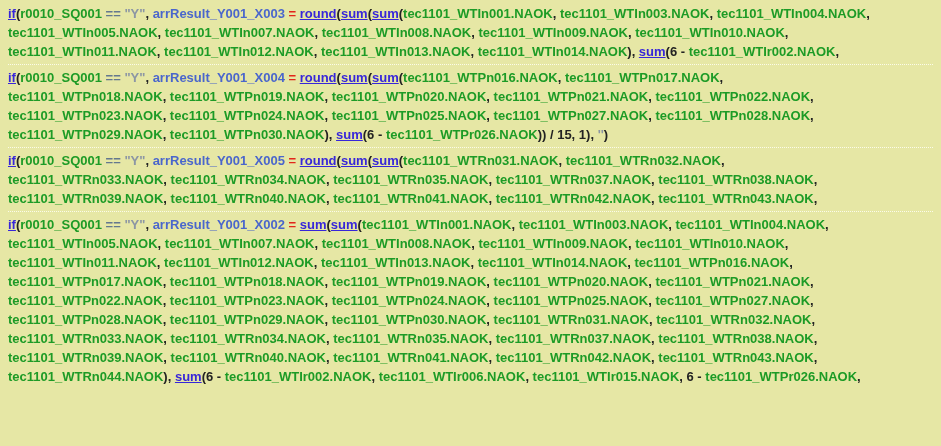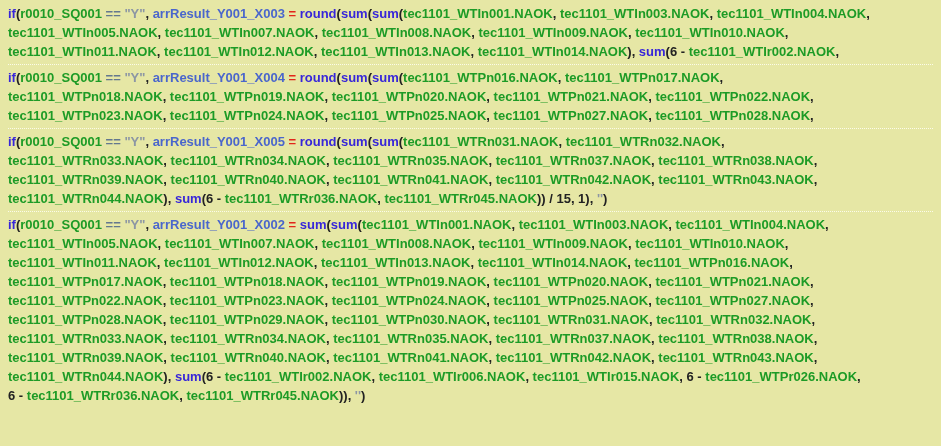--- a/index.html
+++ b/index.html
@@ -13,53 +13,52 @@
     font-size: 13px;
   }
   .panel { padding: 1px 8px 0 8px; }
   .code-block { padding: 3px 0; }
   .code-block + .code-block { border-top: 1px dotted var(--separator, #fbfbe9); }
   .code-line {
     white-space: pre;
     line-height: 19px;
     height: 19px;
   }
-  .tk-f { color: var(--function, #3726d9); }
+  .tk-f { color: var(--function, #3726d9); text-decoration: underline; }
   .tk-v { color: var(--variable, #1d9b26); }
   .tk-a { color: var(--assign_target, #4a66cc); }
   .tk-s { color: var(--string, #8c96a4); }
   .tk-c { color: var(--comparison, #64788e); }
   .tk-r { color: var(--assignment, #e2261b); }
   .tk-p { color: var(--punctuation, #222222); }
 </style>
 </head>
 <body>
 
 <div class="panel">
     <div class="code-block">
       <div class="code-line"><span class="tk-f">if</span><span class="tk-p">(</span><span class="tk-v">r0010_SQ001</span><span class="tk-c"> == </span><span class="tk-s">"Y"</span><span class="tk-p">, </span><span class="tk-a">arrResult_Y001_X003</span><span class="tk-r"> = </span><span class="tk-f">round</span><span class="tk-p">(</span><span class="tk-f">sum</span><span class="tk-p">(</span><span class="tk-f">sum</span><span class="tk-p">(</span><span class="tk-v">tec1101_WTIn001.NAOK</span><span class="tk-p">, </span><span class="tk-v">tec1101_WTIn003.NAOK</span><span class="tk-p">, </span><span class="tk-v">tec1101_WTIn004.NAOK</span><span class="tk-p">,</span></div>
       <div class="code-line"><span class="tk-v">tec1101_WTIn005.NAOK</span><span class="tk-p">, </span><span class="tk-v">tec1101_WTIn007.NAOK</span><span class="tk-p">, </span><span class="tk-v">tec1101_WTIn008.NAOK</span><span class="tk-p">, </span><span class="tk-v">tec1101_WTIn009.NAOK</span><span class="tk-p">, </span><span class="tk-v">tec1101_WTIn010.NAOK</span><span class="tk-p">,</span></div>
       <div class="code-line"><span class="tk-v">tec1101_WTIn011.NAOK</span><span class="tk-p">, </span><span class="tk-v">tec1101_WTIn012.NAOK</span><span class="tk-p">, </span><span class="tk-v">tec1101_WTIn013.NAOK</span><span class="tk-p">, </span><span class="tk-v">tec1101_WTIn014.NAOK</span><span class="tk-p">), </span><span class="tk-f">sum</span><span class="tk-p">(6 - </span><span class="tk-v">tec1101_WTIr002.NAOK</span><span class="tk-p">,</span></div>
     </div>
     <div class="code-block">
       <div class="code-line"><span class="tk-f">if</span><span class="tk-p">(</span><span class="tk-v">r0010_SQ001</span><span class="tk-c"> == </span><span class="tk-s">"Y"</span><span class="tk-p">, </span><span class="tk-a">arrResult_Y001_X004</span><span class="tk-r"> = </span><span class="tk-f">round</span><span class="tk-p">(</span><span class="tk-f">sum</span><span class="tk-p">(</span><span class="tk-f">sum</span><span class="tk-p">(</span><span class="tk-v">tec1101_WTPn016.NAOK</span><span class="tk-p">, </span><span class="tk-v">tec1101_WTPn017.NAOK</span><span class="tk-p">,</span></div>
       <div class="code-line"><span class="tk-v">tec1101_WTPn018.NAOK</span><span class="tk-p">, </span><span class="tk-v">tec1101_WTPn019.NAOK</span><span class="tk-p">, </span><span class="tk-v">tec1101_WTPn020.NAOK</span><span class="tk-p">, </span><span class="tk-v">tec1101_WTPn021.NAOK</span><span class="tk-p">, </span><span class="tk-v">tec1101_WTPn022.NAOK</span><span class="tk-p">,</span></div>
       <div class="code-line"><span class="tk-v">tec1101_WTPn023.NAOK</span><span class="tk-p">, </span><span class="tk-v">tec1101_WTPn024.NAOK</span><span class="tk-p">, </span><span class="tk-v">tec1101_WTPn025.NAOK</span><span class="tk-p">, </span><span class="tk-v">tec1101_WTPn027.NAOK</span><span class="tk-p">, </span><span class="tk-v">tec1101_WTPn028.NAOK</span><span class="tk-p">,</span></div>
+      <div class="code-line"><span class="tk-v">tec1101_WTPn029.NAOK</span><span class="tk-p">, </span><span class="tk-v">tec1101_WTPn030.NAOK</span><span class="tk-p">), </span><span class="tk-f">sum</span><span class="tk-p">(6 - </span><span class="tk-v">tec1101_WTPr026.NAOK</span><span class="tk-p">)) / 15, 1), </span><span class="tk-s">''</span><span class="tk-p">)</span></div>
     </div>
     <div class="code-block">
       <div class="code-line"><span class="tk-f">if</span><span class="tk-p">(</span><span class="tk-v">r0010_SQ001</span><span class="tk-c"> == </span><span class="tk-s">"Y"</span><span class="tk-p">, </span><span class="tk-a">arrResult_Y001_X005</span><span class="tk-r"> = </span><span class="tk-f">round</span><span class="tk-p">(</span><span class="tk-f">sum</span><span class="tk-p">(</span><span class="tk-f">sum</span><span class="tk-p">(</span><span class="tk-v">tec1101_WTRn031.NAOK</span><span class="tk-p">, </span><span class="tk-v">tec1101_WTRn032.NAOK</span><span class="tk-p">,</span></div>
       <div class="code-line"><span class="tk-v">tec1101_WTRn033.NAOK</span><span class="tk-p">, </span><span class="tk-v">tec1101_WTRn034.NAOK</span><span class="tk-p">, </span><span class="tk-v">tec1101_WTRn035.NAOK</span><span class="tk-p">, </span><span class="tk-v">tec1101_WTRn037.NAOK</span><span class="tk-p">, </span><span class="tk-v">tec1101_WTRn038.NAOK</span><span class="tk-p">,</span></div>
       <div class="code-line"><span class="tk-v">tec1101_WTRn039.NAOK</span><span class="tk-p">, </span><span class="tk-v">tec1101_WTRn040.NAOK</span><span class="tk-p">, </span><span class="tk-v">tec1101_WTRn041.NAOK</span><span class="tk-p">, </span><span class="tk-v">tec1101_WTRn042.NAOK</span><span class="tk-p">, </span><span class="tk-v">tec1101_WTRn043.NAOK</span><span class="tk-p">,</span></div>
-      <div class="code-line"><span class="tk-v">tec1101_WTRn044.NAOK</span><span class="tk-p">), </span><span class="tk-f">sum</span><span class="tk-p">(6 - </span><span class="tk-v">tec1101_WTRr036.NAOK</span><span class="tk-p">, </span><span class="tk-v">tec1101_WTRr045.NAOK</span><span class="tk-p">)) / 15, 1), </span><span class="tk-s">''</span><span class="tk-p">)</span></div>
     </div>
     <div class="code-block">
       <div class="code-line"><span class="tk-f">if</span><span class="tk-p">(</span><span class="tk-v">r0010_SQ001</span><span class="tk-c"> == </span><span class="tk-s">"Y"</span><span class="tk-p">, </span><span class="tk-a">arrResult_Y001_X002</span><span class="tk-r"> = </span><span class="tk-f">sum</span><span class="tk-p">(</span><span class="tk-f">sum</span><span class="tk-p">(</span><span class="tk-v">tec1101_WTIn001.NAOK</span><span class="tk-p">, </span><span class="tk-v">tec1101_WTIn003.NAOK</span><span class="tk-p">, </span><span class="tk-v">tec1101_WTIn004.NAOK</span><span class="tk-p">,</span></div>
       <div class="code-line"><span class="tk-v">tec1101_WTIn005.NAOK</span><span class="tk-p">, </span><span class="tk-v">tec1101_WTIn007.NAOK</span><span class="tk-p">, </span><span class="tk-v">tec1101_WTIn008.NAOK</span><span class="tk-p">, </span><span class="tk-v">tec1101_WTIn009.NAOK</span><span class="tk-p">, </span><span class="tk-v">tec1101_WTIn010.NAOK</span><span class="tk-p">,</span></div>
       <div class="code-line"><span class="tk-v">tec1101_WTIn011.NAOK</span><span class="tk-p">, </span><span class="tk-v">tec1101_WTIn012.NAOK</span><span class="tk-p">, </span><span class="tk-v">tec1101_WTIn013.NAOK</span><span class="tk-p">, </span><span class="tk-v">tec1101_WTIn014.NAOK</span><span class="tk-p">, </span><span class="tk-v">tec1101_WTPn016.NAOK</span><span class="tk-p">,</span></div>
       <div class="code-line"><span class="tk-v">tec1101_WTPn017.NAOK</span><span class="tk-p">, </span><span class="tk-v">tec1101_WTPn018.NAOK</span><span class="tk-p">, </span><span class="tk-v">tec1101_WTPn019.NAOK</span><span class="tk-p">, </span><span class="tk-v">tec1101_WTPn020.NAOK</span><span class="tk-p">, </span><span class="tk-v">tec1101_WTPn021.NAOK</span><span class="tk-p">,</span></div>
       <div class="code-line"><span class="tk-v">tec1101_WTPn022.NAOK</span><span class="tk-p">, </span><span class="tk-v">tec1101_WTPn023.NAOK</span><span class="tk-p">, </span><span class="tk-v">tec1101_WTPn024.NAOK</span><span class="tk-p">, </span><span class="tk-v">tec1101_WTPn025.NAOK</span><span class="tk-p">, </span><span class="tk-v">tec1101_WTPn027.NAOK</span><span class="tk-p">,</span></div>
       <div class="code-line"><span class="tk-v">tec1101_WTPn028.NAOK</span><span class="tk-p">, </span><span class="tk-v">tec1101_WTPn029.NAOK</span><span class="tk-p">, </span><span class="tk-v">tec1101_WTPn030.NAOK</span><span class="tk-p">, </span><span class="tk-v">tec1101_WTRn031.NAOK</span><span class="tk-p">, </span><span class="tk-v">tec1101_WTRn032.NAOK</span><span class="tk-p">,</span></div>
       <div class="code-line"><span class="tk-v">tec1101_WTRn033.NAOK</span><span class="tk-p">, </span><span class="tk-v">tec1101_WTRn034.NAOK</span><span class="tk-p">, </span><span class="tk-v">tec1101_WTRn035.NAOK</span><span class="tk-p">, </span><span class="tk-v">tec1101_WTRn037.NAOK</span><span class="tk-p">, </span><span class="tk-v">tec1101_WTRn038.NAOK</span><span class="tk-p">,</span></div>
       <div class="code-line"><span class="tk-v">tec1101_WTRn039.NAOK</span><span class="tk-p">, </span><span class="tk-v">tec1101_WTRn040.NAOK</span><span class="tk-p">, </span><span class="tk-v">tec1101_WTRn041.NAOK</span><span class="tk-p">, </span><span class="tk-v">tec1101_WTRn042.NAOK</span><span class="tk-p">, </span><span class="tk-v">tec1101_WTRn043.NAOK</span><span class="tk-p">,</span></div>
       <div class="code-line"><span class="tk-v">tec1101_WTRn044.NAOK</span><span class="tk-p">), </span><span class="tk-f">sum</span><span class="tk-p">(6 - </span><span class="tk-v">tec1101_WTIr002.NAOK</span><span class="tk-p">, </span><span class="tk-v">tec1101_WTIr006.NAOK</span><span class="tk-p">, </span><span class="tk-v">tec1101_WTIr015.NAOK</span><span class="tk-p">, 6 - </span><span class="tk-v">tec1101_WTPr026.NAOK</span><span class="tk-p">,</span></div>
-      <div class="code-line"><span class="tk-p">6 - </span><span class="tk-v">tec1101_WTRr036.NAOK</span><span class="tk-p">, </span><span class="tk-v">tec1101_WTRr045.NAOK</span><span class="tk-p">)), </span><span class="tk-s">''</span><span class="tk-p">)</span></div>
     </div>
   </div>
 
 </body></html>

